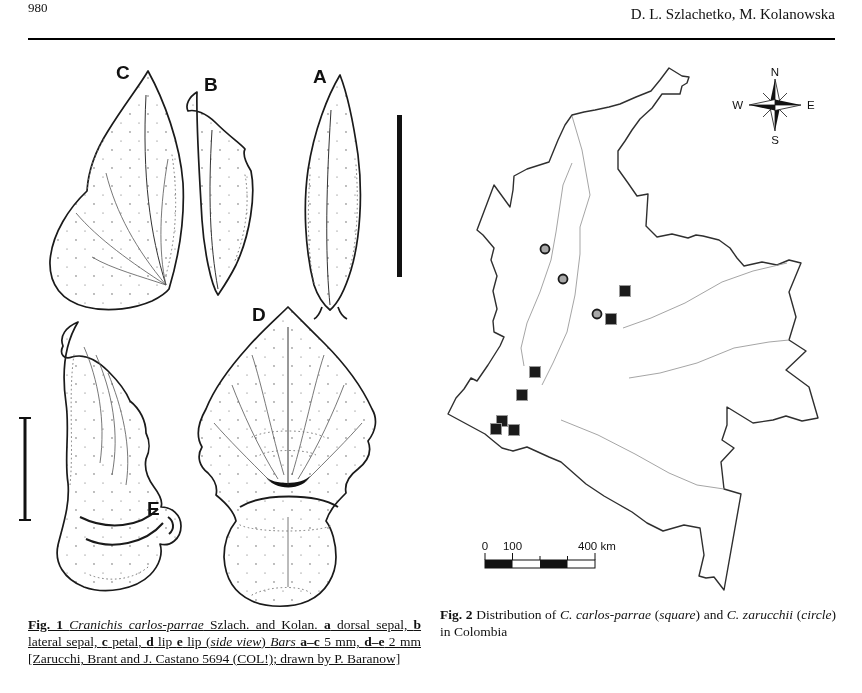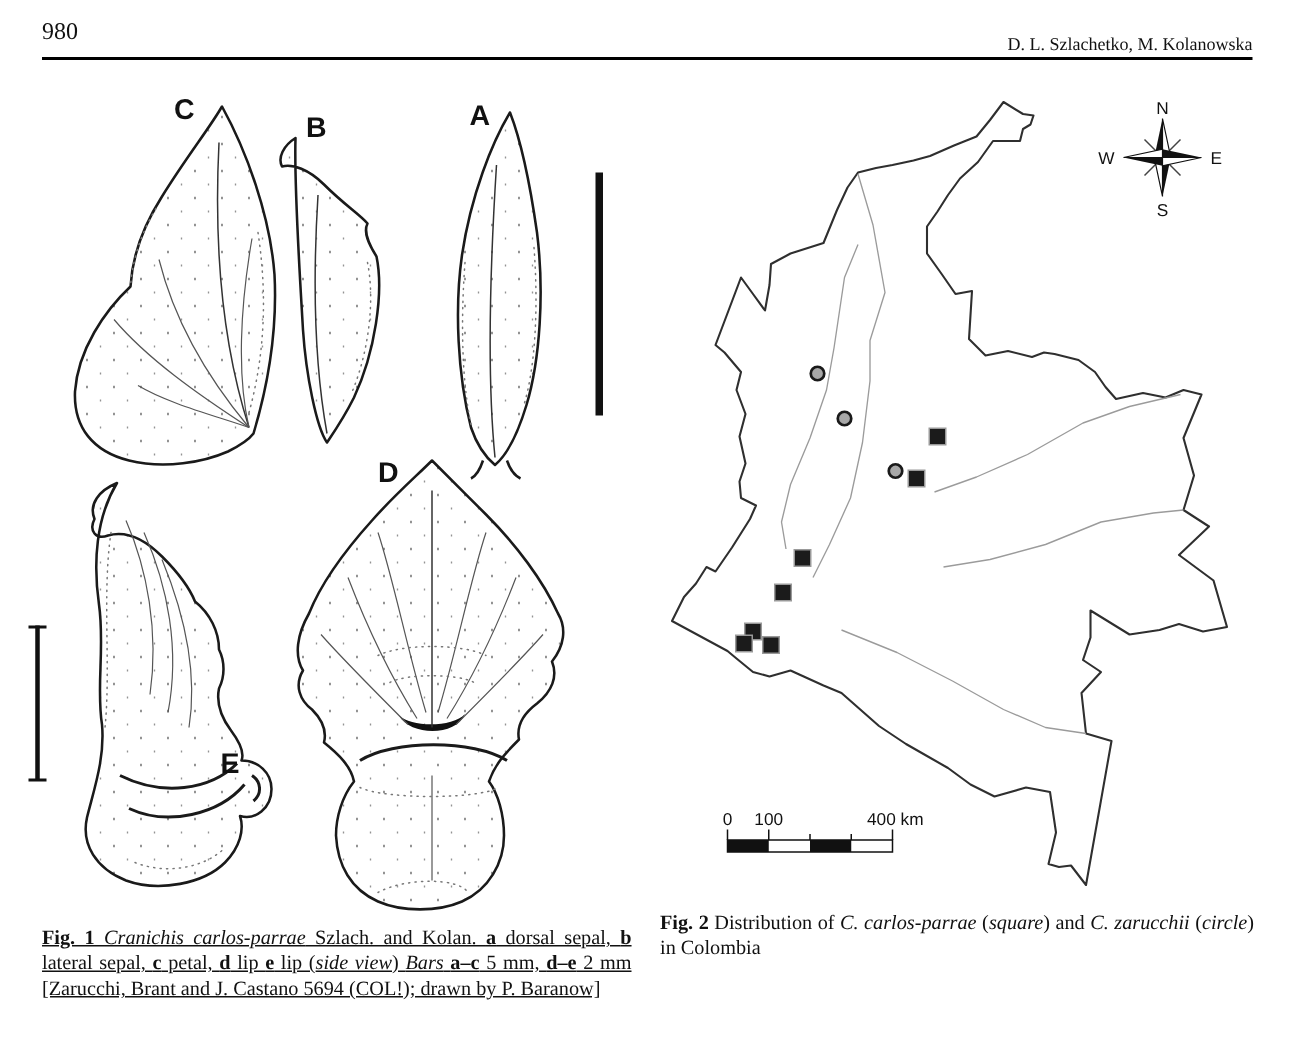--- a/index.html
+++ b/index.html
@@ -1,19 +1,19 @@
 <!DOCTYPE html>
 <html><head>
 <meta charset="utf-8">
 <style>
   html,body{margin:0;padding:0;background:#fff;}
   .page{position:relative;width:862px;height:693px;background:#fff;overflow:hidden;
         font-family:"Liberation Serif",serif;color:#111;}
-  .folio{position:absolute;left:28px;top:13px;font-size:16px;}
-  .runhead{position:absolute;right:27px;top:22px;font-size:12px;}
+  .folio{position:absolute;left:28px;top:0;font-size:13px;}
+  .runhead{position:absolute;right:27px;top:6px;font-size:15px;}
   .rule{position:absolute;left:28px;right:27px;top:38px;height:2px;background:#000;}
   .fig1{position:absolute;left:0;top:55px;width:430px;height:560px;}
   .fig2{position:absolute;left:432px;top:55px;width:430px;height:550px;}
   .caption{position:absolute;margin:0;font-size:13.5px;line-height:17px;text-align:justify;}
   .fig1cap{left:28px;top:616px;width:393px;text-decoration:underline;}
   .fig2cap{left:440px;top:606px;width:396px;}
   .caption .b{font-weight:bold;}
   .caption .i{font-style:italic;}
   .panel-label{font-family:"Liberation Sans",sans-serif;font-weight:bold;font-size:19px;fill:#111;}
   .map-text{font-family:"Liberation Sans",sans-serif;font-size:11.5px;fill:#111;}

